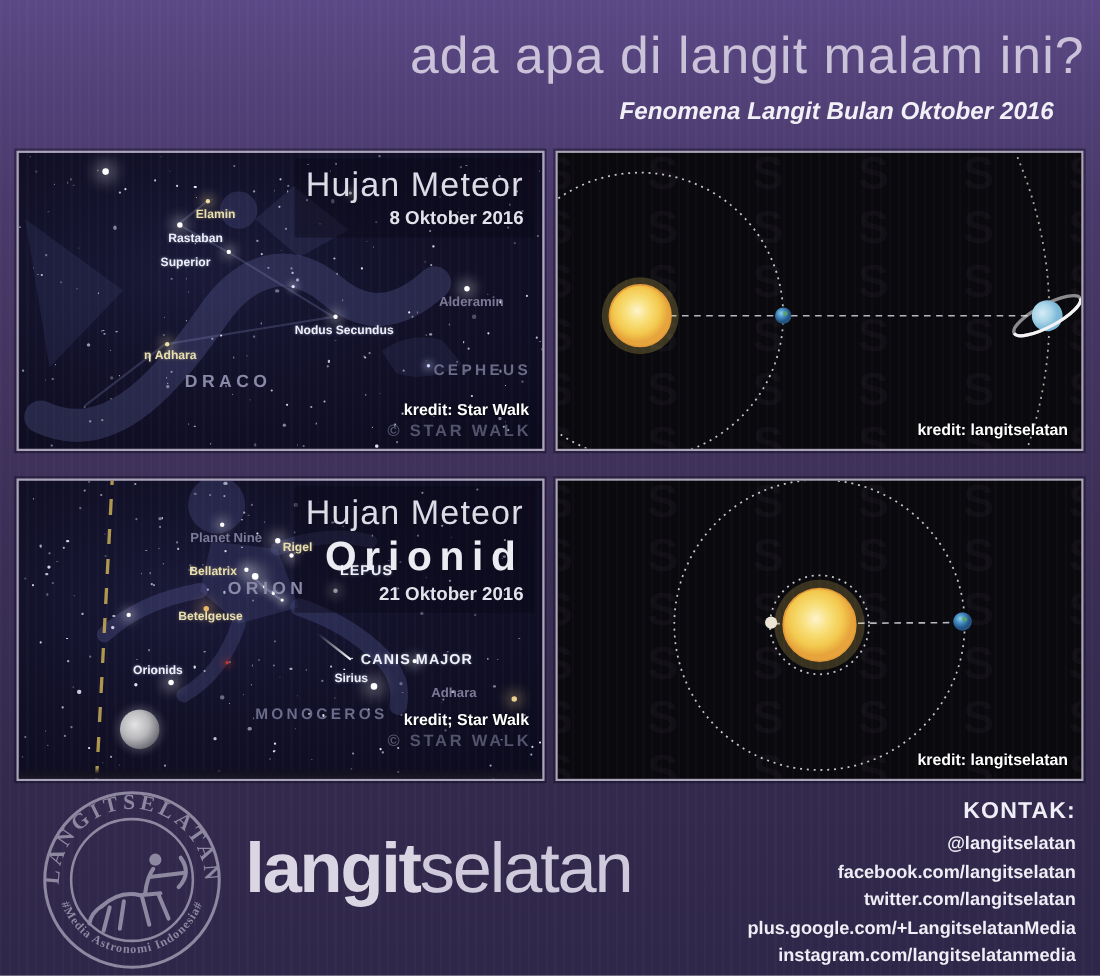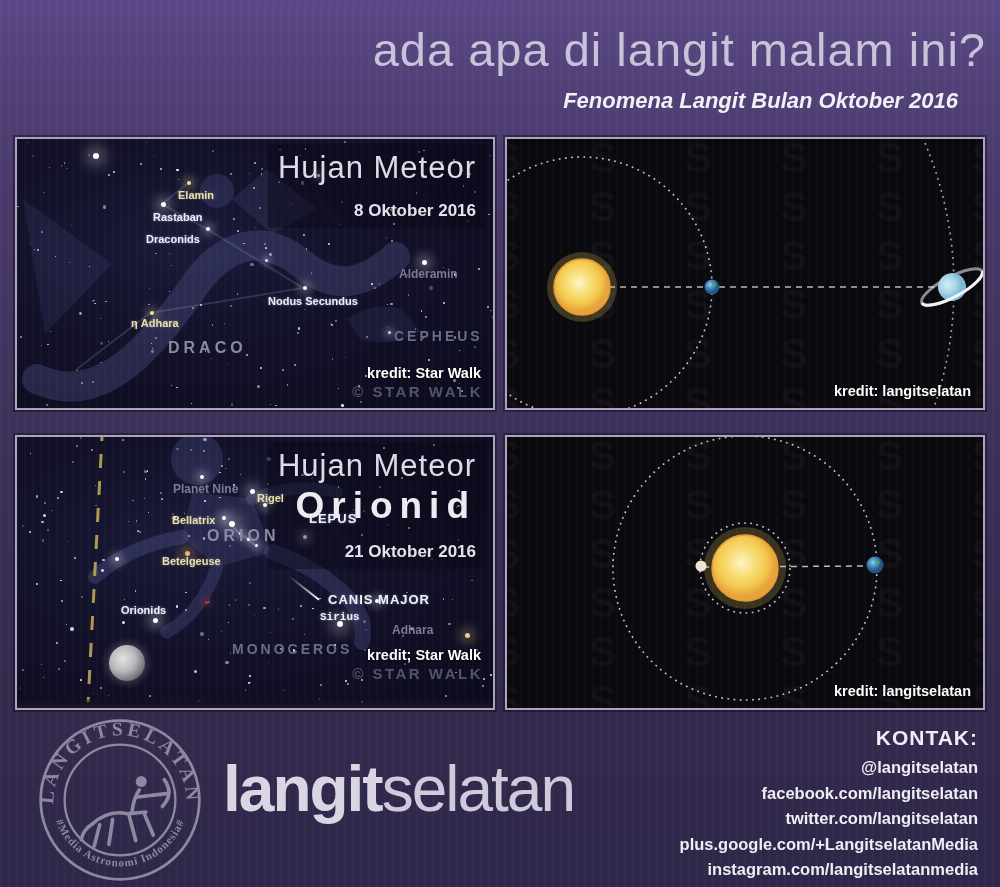--- a/index.html
+++ b/index.html
@@ -36,21 +36,21 @@
   .k-gold { font-size:11px; font-weight:600; color:#e9dfae; text-shadow:0 0 3px rgba(230,215,150,.4); }
   .k-const{ font-size:16px; font-weight:600; letter-spacing:4px; color:#8a8aa8; }
   .k-cfaint{ font-size:14px; font-weight:600; letter-spacing:3px; color:#6b6b8a; }
   .k-caps { font-size:13px; font-weight:700; letter-spacing:1px; color:#f0f1f8; text-shadow:0 0 3px rgba(210,220,255,.4); }
   .k-faint{ font-size:12px; font-weight:600; color:#7d7a99; }
 
   .sky-title{ position:absolute; top:5px; right:7px; text-align:right; padding:6px 10px 7px;
     background:rgba(9,8,22,.42); border-radius:2px; }
   .sky-t1{ font-size:31px; font-weight:400; letter-spacing:1px; color:#dcdce6; }
   .sky-t2{ font-size:37px; font-weight:800; letter-spacing:7px; color:#ebebf2; margin-top:1px; }
-  .sky-date{ font-size:17px; font-weight:700; color:#e3e3ec; margin-top:15px; }
+  .sky-date{ font-size:17px; font-weight:700; color:#e3e3ec; margin-top:3px; }
 
   .orb-title{ position:absolute; top:8px; right:12px; text-align:right; z-index:5; }
   .orb-main{ font-size:33px; font-weight:800; letter-spacing:1px; color:#ebebf1; }
   .orb-pre { font-size:29px; font-weight:400; letter-spacing:1px; color:#e4e4ea; }
   .orb-main2{ font-size:35px; font-weight:800; letter-spacing:9px; color:#ebebf1; margin-top:1px; }
   .orb-date{ font-size:16px; font-weight:700; color:#e3e3ea; margin-top:3px; }
 
   .credit{ position:absolute; right:12px; font-size:14.5px; font-weight:700; color:#fdfdfd; z-index:6;
     text-shadow:0 1px 2px rgba(0,0,0,.8); }
   .credit-wm{ position:absolute; right:10px; font-size:15px; font-weight:600; letter-spacing:2.5px;
@@ -97,21 +97,21 @@
     <path d="M330 180 q 25 -18 55 -10 l 18 22 q -30 18 -60 8 z" fill="rgba(70,74,125,.22)"></path>
   </svg>
   <div class="sky-title skyfg">
     <div class="sky-t1">Hujan Meteor</div>
     <div class="sky-date">8 Oktober 2016</div>
   </div>
   <div class="credit" style="bottom:27px;">kredit: Star Walk</div>
   <div class="credit-wm" style="bottom:8px;">© STAR WALK</div>
 <span class="sky-label skyfg k-gold" style="left: 161px; top: 50px; z-index: 3;">Elamin</span>
     <span class="sky-label skyfg k-star" style="left: 136px; top: 72px; z-index: 3;">Rastaban</span>
-    <span class="sky-label skyfg k-star" style="left: 129px; top: 94px; z-index: 3;">Draconids</span>
+    <span class="sky-label skyfg k-star" style="left: 129px; top: 94px; z-index: 3;">Superior</span>
     <span class="sky-label skyfg k-star" style="left: 251px; top: 156px; z-index: 3;">Nodus Secundus</span>
     <span class="sky-label skyfg k-gold" style="left: 114px; top: 178px; z-index: 3;">η Adhara</span>
     <span class="sky-label skyfg k-const" style="left: 151px; top: 200px; z-index: 3;">DRACO</span>
     <span class="sky-label skyfg k-faint" style="left: 382px; top: 128px; z-index: 3;">Alderamin</span>
     <span class="sky-label skyfg k-cfaint" style="left: 377px; top: 189px; z-index: 3;">CEPHEUS</span>
     <i class="mstar" style="left: 170px; top: 42px; width: 4px; height: 4px; background: rgb(240, 221, 158); box-shadow: rgba(240, 221, 158, 0.4) 0px 0px 9.6px 3.6px; z-index: 2;"></i>
     <i class="mstar" style="left: 144px; top: 63px; width: 5px; height: 5px; background: rgb(255, 255, 255); box-shadow: rgba(255, 255, 255, 0.4) 0px 0px 12px 4.5px; z-index: 2;"></i>
     <i class="mstar" style="left: 189px; top: 88px; width: 4px; height: 4px; background: rgb(255, 255, 255); box-shadow: rgba(255, 255, 255, 0.4) 0px 0px 9.6px 3.6px; z-index: 2;"></i>
     <i class="mstar" style="left: 286px; top: 147px; width: 4px; height: 4px; background: rgb(255, 255, 255); box-shadow: rgba(255, 255, 255, 0.4) 0px 0px 9.6px 3.6px; z-index: 2;"></i>
     <i class="mstar" style="left: 133px; top: 172px; width: 4px; height: 4px; background: rgb(239, 224, 160); box-shadow: rgba(239, 224, 160, 0.4) 0px 0px 9.6px 3.6px; z-index: 2;"></i>
@@ -365,21 +365,21 @@
   <div class="credit" style="bottom:45px;">kredit; Star Walk</div>
   <div class="credit-wm" style="bottom:26px;">© STAR WALK</div>
 <span class="sky-label skyfg k-faint" style="left: 156px; top: 45px; z-index: 3;">Planet Nine</span>
     <span class="sky-label skyfg k-gold" style="left: 240px; top: 55px; z-index: 3;">Rigel</span>
     <span class="sky-label skyfg k-gold" style="left: 155px; top: 77px; z-index: 3;">Bellatrix</span>
     <span class="sky-label skyfg k-const" style="left: 190px; top: 90px; z-index: 3;">ORION</span>
     <span class="sky-label skyfg k-caps" style="left: 292px; top: 74px; z-index: 3;">LEPUS</span>
     <span class="sky-label skyfg k-gold" style="left: 145px; top: 118px; z-index: 3;">Betelgeuse</span>
     <span class="sky-label skyfg k-star" style="left: 104px; top: 167px; z-index: 3;">Orionids</span>
     <span class="sky-label skyfg k-caps" style="left: 311px; top: 155px; z-index: 3;">CANIS MAJOR</span>
-    <span class="sky-label skyfg k-star" style="left: 303px; top: 174px; z-index: 3; font-family: Liberation Mono, monospace;">Sirius</span>
+    <span class="sky-label skyfg k-star" style="left: 287px; top: 174px; z-index: 3;">Sirius</span>
     <span class="sky-label skyfg k-cfaint" style="left: 215px; top: 204px; z-index: 3;">MONOCEROS</span>
     <span class="sky-label skyfg k-faint" style="left: 375px; top: 186px; z-index: 3;">Adhara</span>
     <i class="mstar" style="left: 183px; top: 38px; width: 4px; height: 4px; background: rgb(255, 255, 255); box-shadow: rgba(255, 255, 255, 0.4) 0px 0px 9.6px 3.6px; z-index: 2;"></i>
     <i class="mstar" style="left: 233px; top: 52px; width: 5px; height: 5px; background: rgb(255, 255, 255); box-shadow: rgba(255, 255, 255, 0.4) 0px 0px 12px 4.5px; z-index: 2;"></i>
     <i class="mstar" style="left: 205px; top: 79px; width: 4px; height: 4px; background: rgb(255, 255, 255); box-shadow: rgba(255, 255, 255, 0.4) 0px 0px 9.6px 3.6px; z-index: 2;"></i>
     <i class="mstar" style="left: 212px; top: 84px; width: 6px; height: 6px; background: rgb(255, 255, 255); box-shadow: rgba(255, 255, 255, 0.4) 0px 0px 14.4px 5.4px; z-index: 2;"></i>
     <i class="mstar" style="left: 168px; top: 114px; width: 5px; height: 5px; background: rgb(233, 184, 104); box-shadow: rgba(233, 184, 104, 0.4) 0px 0px 12px 4.5px; z-index: 2;"></i>
     <i class="mstar" style="left: 320px; top: 184px; width: 6px; height: 6px; background: rgb(255, 255, 255); box-shadow: rgba(255, 255, 255, 0.4) 0px 0px 14.4px 5.4px; z-index: 2;"></i>
     <i class="mstar" style="left: 136px; top: 181px; width: 5px; height: 5px; background: rgb(255, 255, 255); box-shadow: rgba(255, 255, 255, 0.4) 0px 0px 12px 4.5px; z-index: 2;"></i>
     <i class="mstar" style="left: 448px; top: 196px; width: 5px; height: 5px; background: rgb(233, 207, 142); box-shadow: rgba(233, 207, 142, 0.4) 0px 0px 12px 4.5px; z-index: 2;"></i>

